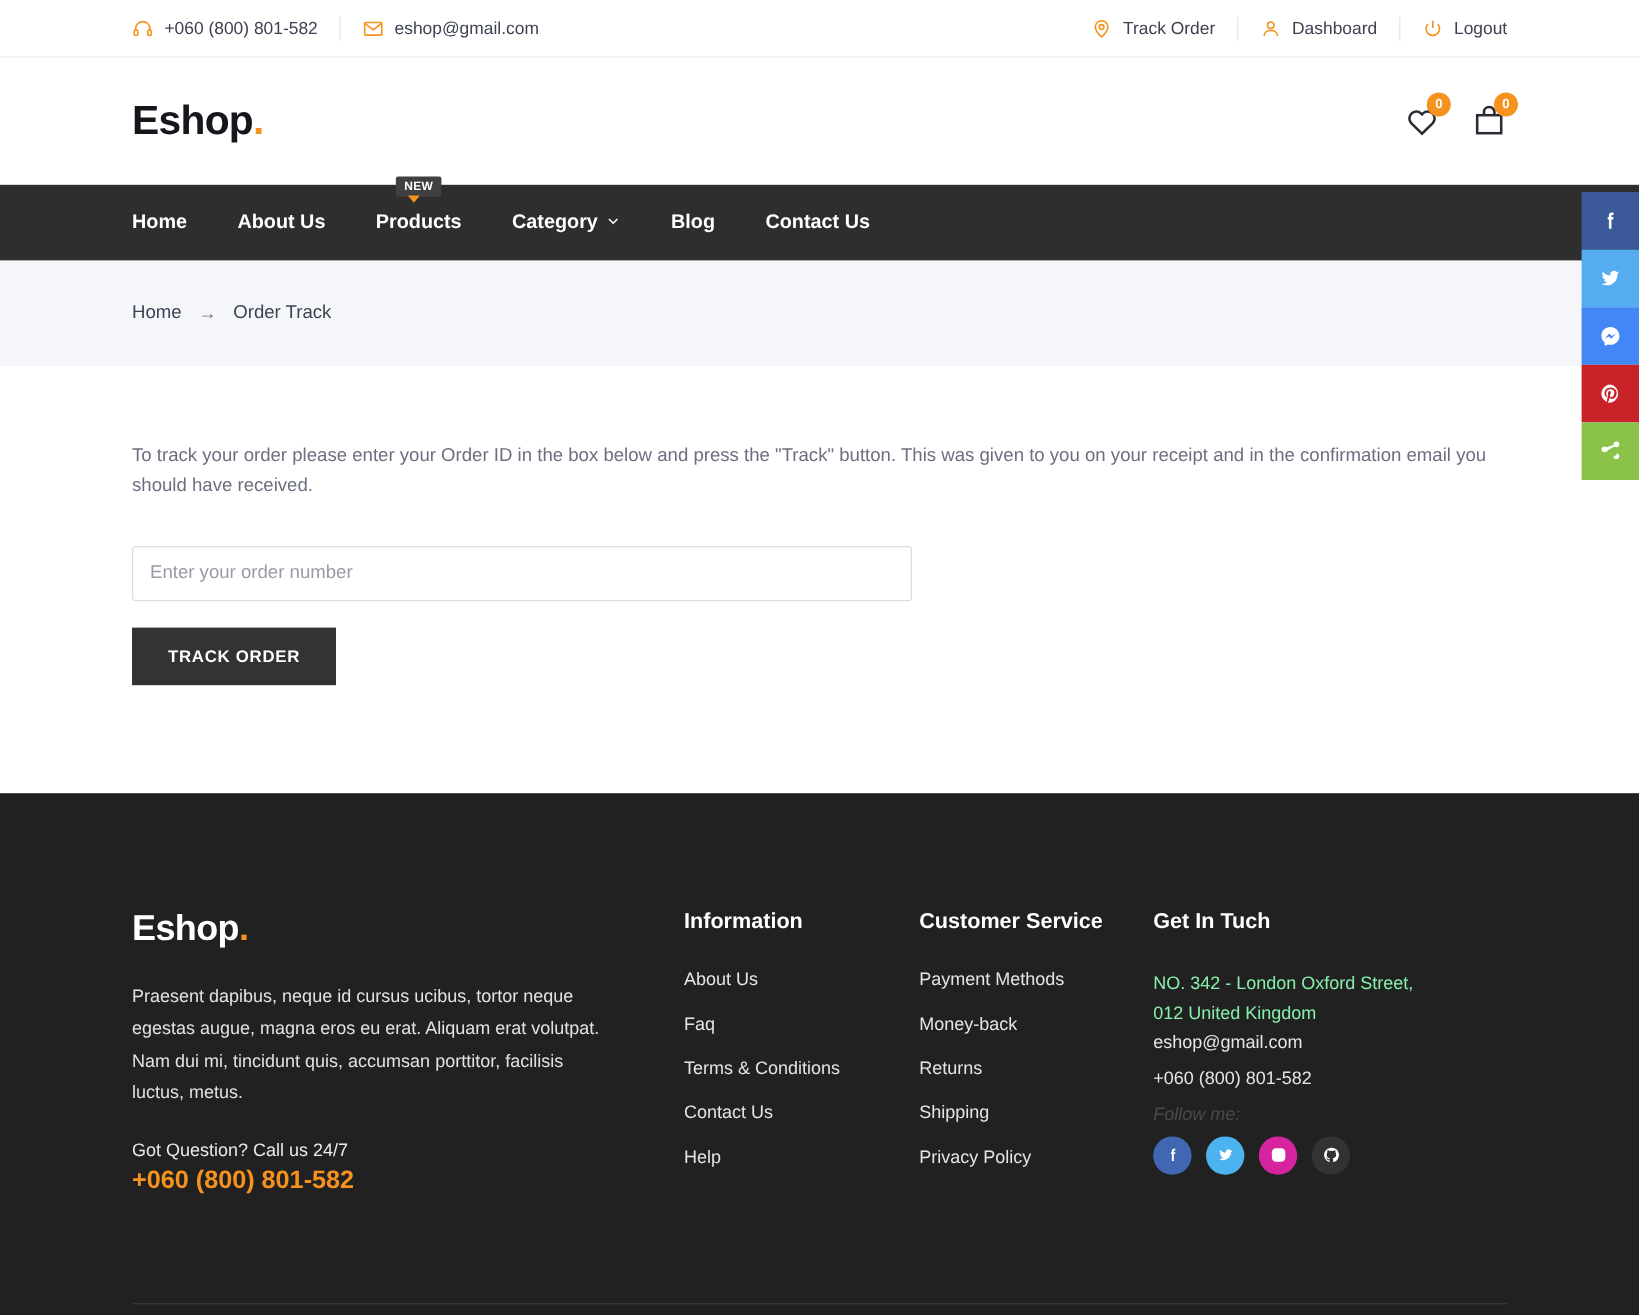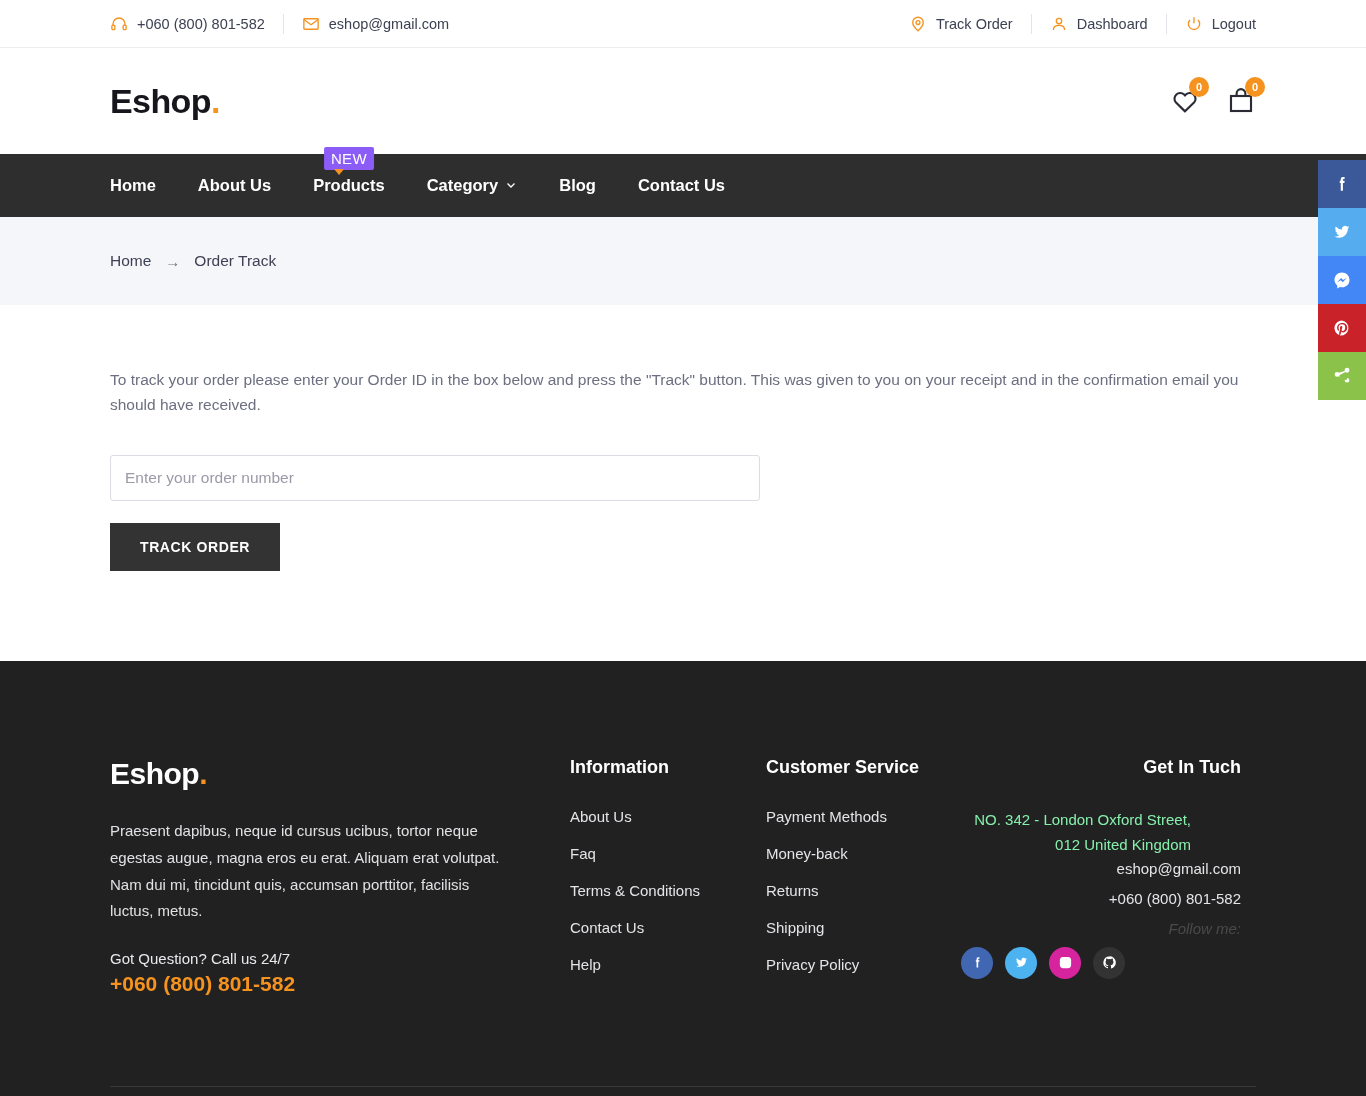--- a/index.html
+++ b/index.html
@@ -107,22 +107,22 @@
     margin-right: 42px;
     position: relative;
     cursor: pointer;
     display: flex; align-items: center;
     white-space: nowrap;
   }
   .navlink .chev { margin-left: 7px; }
   .newbadge {
     position: absolute;
     top: -29px; left: 50%; transform: translateX(-50%);
-    background: #8b5cf6; color: #fff;
-    font-size: 15px; font-weight: normal;
+    background: #404040; color: #fff;
+    font-size: 10px; font-weight: bold;
     padding: 3px 7px 3px 7px;
     border-radius: 2px;
     letter-spacing: 0.3px;
   }
   .newbadge::after {
     content: "";
     position: absolute;
     left: 10px; bottom: -5px;
     border-left: 5px solid transparent;
     border-right: 5px solid transparent;
@@ -196,21 +196,21 @@
     font-size: 15px; line-height: 1.78;
     color: #e2e2e6;
     max-width: 400px;
   }
   .fcall { margin-top: 25px; font-size: 15px; color: #e9e9ee; }
   .fphone { margin-top: 5px; font-size: 21px; font-weight: bold; color: #f6921e; }
 
   .fcol { margin-right: 0; }
   .fcol-info { width: 196px; }
   .fcol-cs { width: 195px; }
-  .fcol-contact { width: 280px; text-align: right; }
+  .fcol-contact { width: 280px; }
   .fcol h4 {
     font-size: 18px; font-weight: bold; margin-bottom: 30px;
     color: #ffffff;
   }
   .flink {
     display: block;
     font-size: 15px; color: #e4e4e9;
     margin-bottom: 20px;
     cursor: pointer;
     text-decoration: none;

